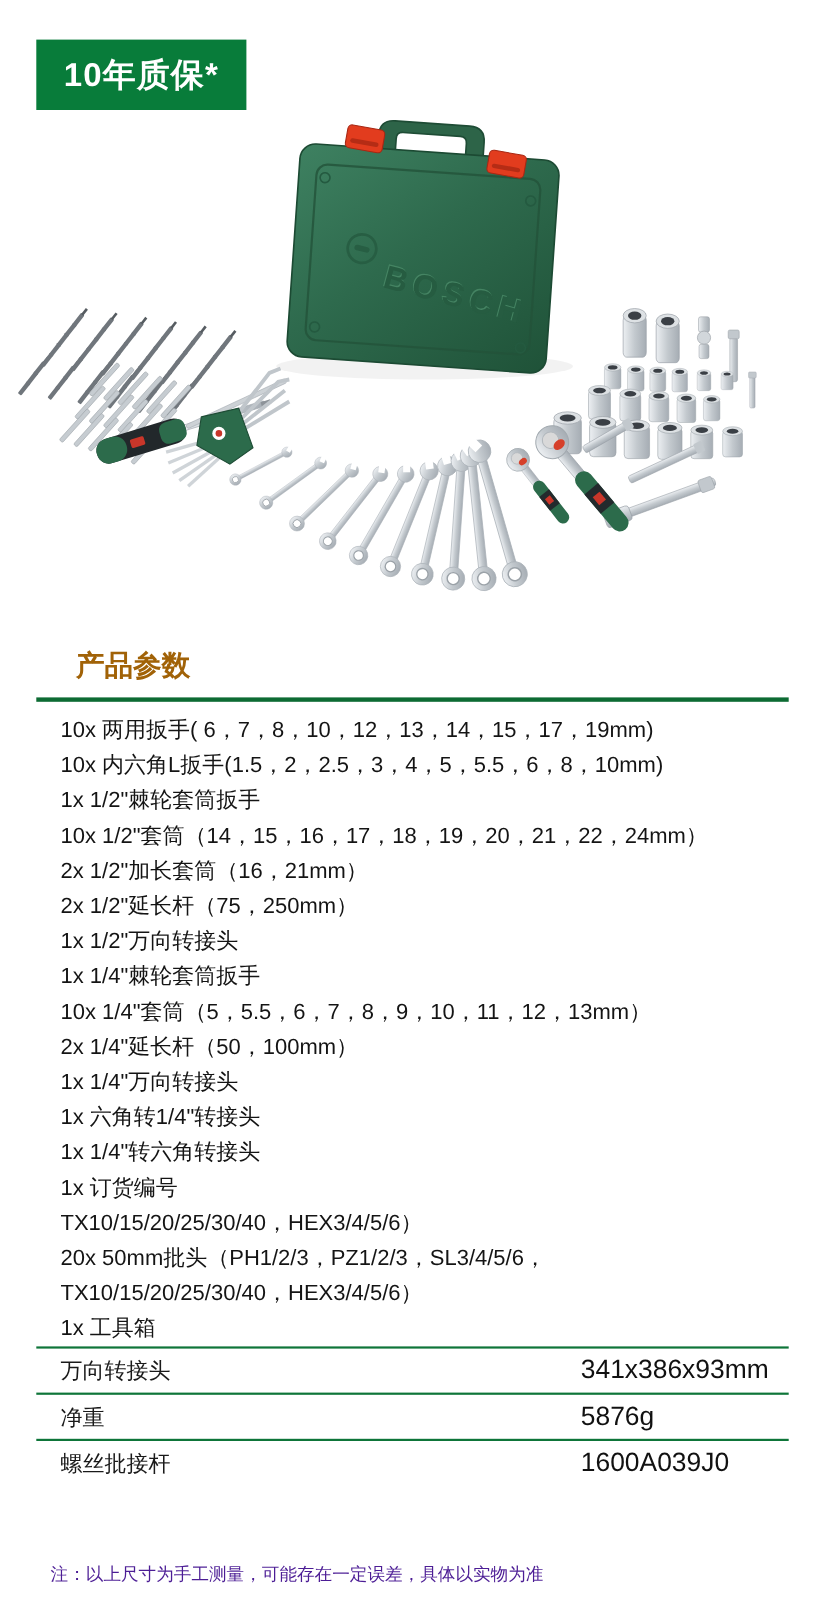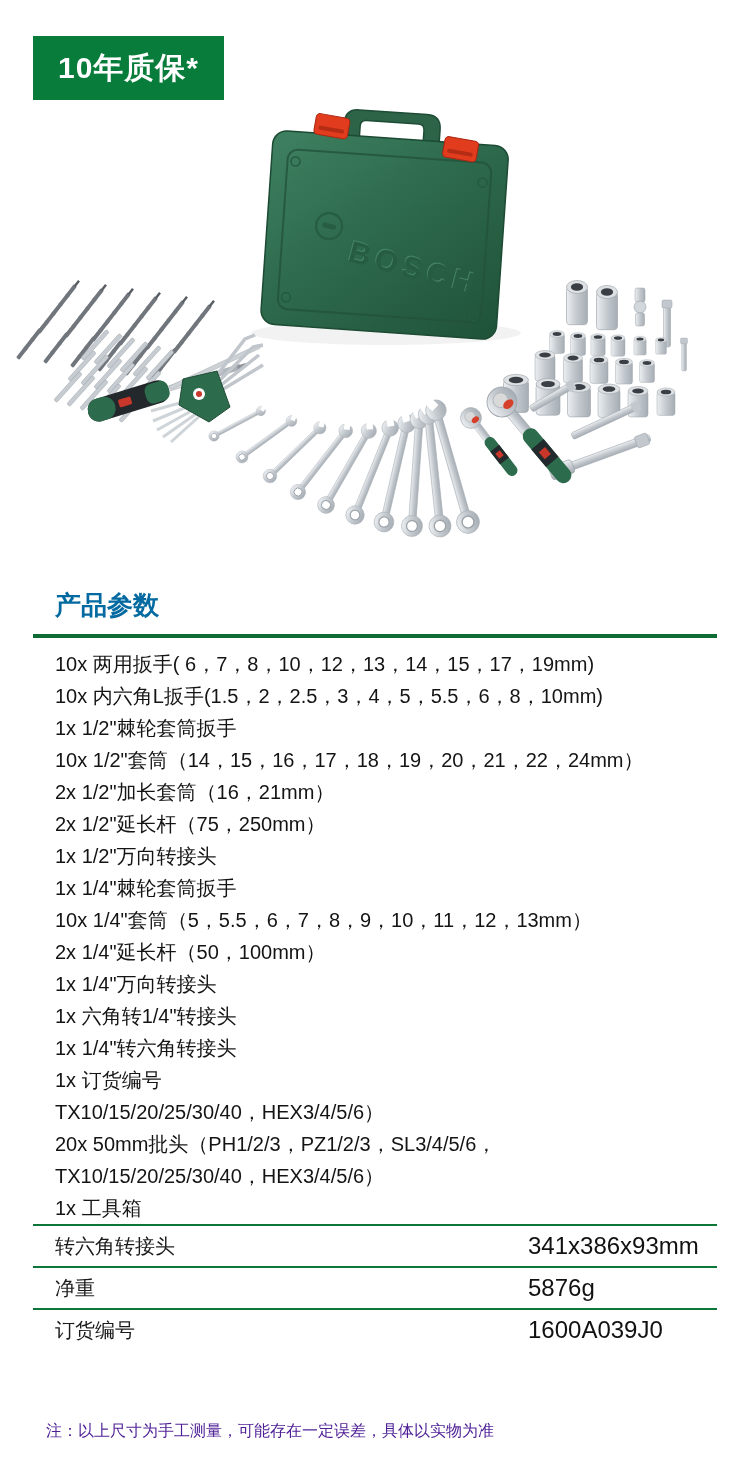--- a/index.html
+++ b/index.html
@@ -8,21 +8,21 @@
     font-family:"Liberation Sans","DejaVu Sans",sans-serif;color:#1a1a1a;
     overflow:hidden;
   }
   .badge{
     position:absolute;left:33px;top:36px;width:191px;height:64px;
     background:#087c3a;color:#ffffff;font-size:30px;font-weight:bold;
     display:flex;align-items:center;justify-content:center;letter-spacing:1px;
   }
   .hero{position:absolute;left:0;top:95px;width:750px;height:475px;}
   .params{position:absolute;left:33px;top:590px;width:684px;}
-  .params h2{margin:0 0 0 22px;font-size:26px;line-height:30px;font-weight:bold;color:#0369a1;}
+  .params h2{margin:0 0 0 36px;font-size:26px;line-height:30px;font-weight:bold;color:#a16207;}
   .rule{height:4px;background:#0d6b33;margin-top:14px;}
   .spec-list{margin:10px 0 0 22px;font-size:20px;line-height:32px;color:#141414;}
   .spec-line{white-space:nowrap;}
   .spec-table{border-top:2px solid #0e7539;margin-top:0;}
   .spec-row{position:relative;height:40px;display:flex;align-items:center;border-bottom:2px solid #0e7539;}
   .spec-row:last-child{border-bottom:none;}
   .spec-label{margin-left:22px;font-size:20px;color:#1a1a1a;}
   .spec-value{position:absolute;left:495px;font-size:24px;color:#111;}
   .footnote{position:absolute;left:46px;top:1421px;font-size:16px;color:#4c1d95;white-space:nowrap;}
 </style>
@@ -274,27 +274,27 @@
 
       <div class="spec-line">20x 50mm批头（PH1/2/3，PZ1/2/3，SL3/4/5/6，</div>
 
       <div class="spec-line">TX10/15/20/25/30/40，HEX3/4/5/6）</div>
 
       <div class="spec-line">1x 工具箱</div>
     </div>
 
   <div class="spec-table">
     <div class="spec-row">
-      <span class="spec-label">转六角转接头</span>
+      <span class="spec-label">万向转接头</span>
       <span class="spec-value">341x386x93mm</span>
     </div>
     <div class="spec-row">
       <span class="spec-label">净重</span>
       <span class="spec-value">5876g</span>
     </div>
     <div class="spec-row">
-      <span class="spec-label">订货编号</span>
+      <span class="spec-label">螺丝批接杆</span>
       <span class="spec-value">1600A039J0</span>
     </div>
   </div>
 </section>
 
 <div class="footnote">注：以上尺寸为手工测量，可能存在一定误差，具体以实物为准</div>
 
 </body></html>

